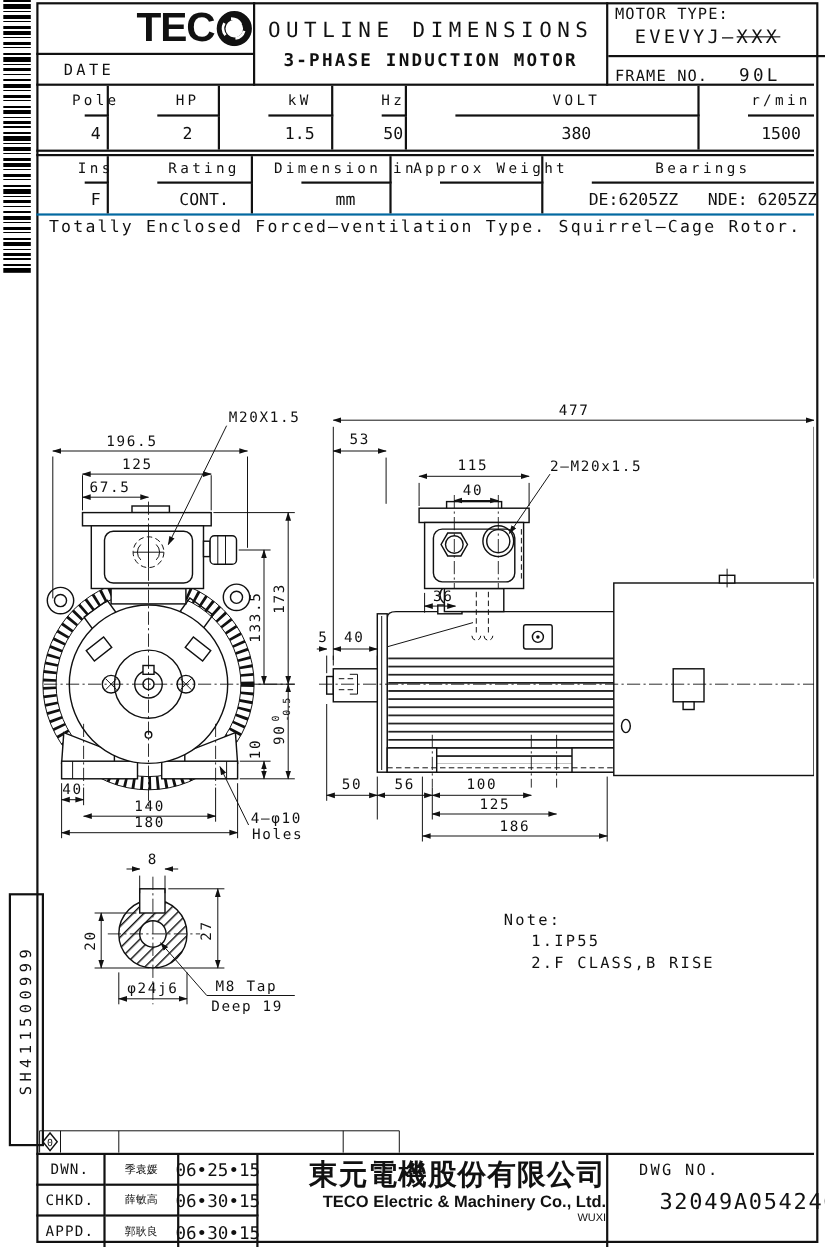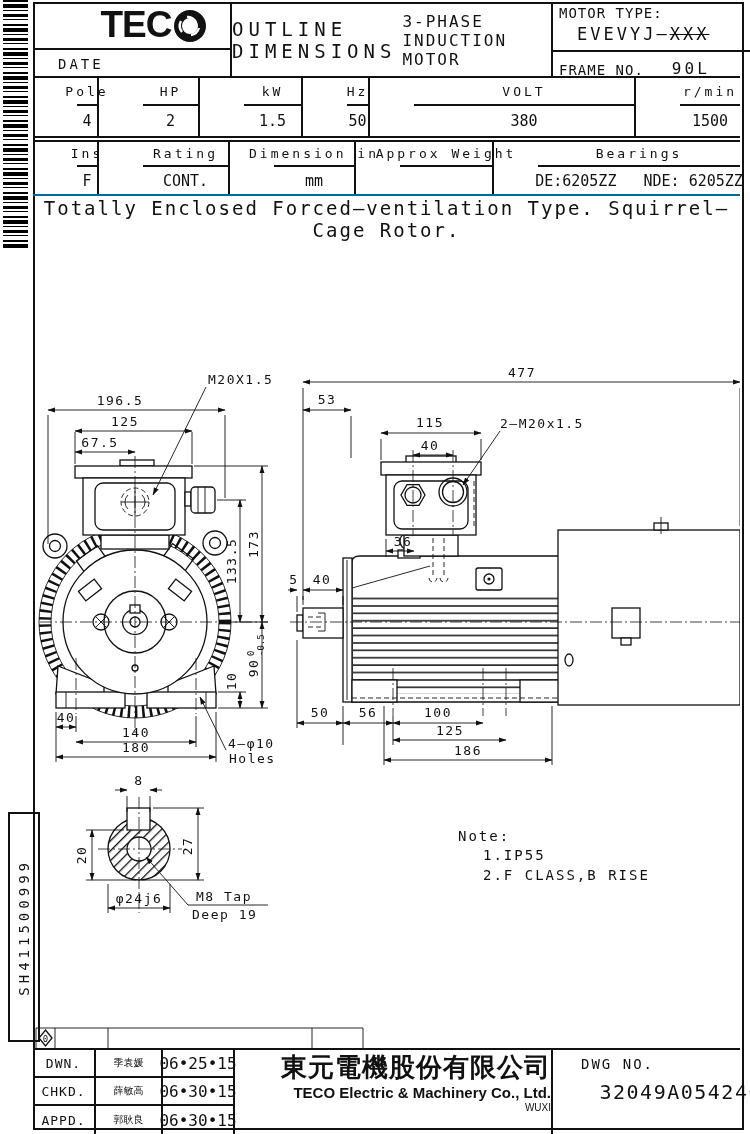--- a/index.html
+++ b/index.html
@@ -9,28 +9,28 @@
   .frame{position:absolute;left:33px;top:2px;width:707px;height:1124px;border:2px solid #111;}
   
   .barcode{position:absolute;left:3px;top:0;width:25px;height:248px;
     background:repeating-linear-gradient(180deg,#000 0 2px,#fff 2px 4px,#000 4px 8px,#fff 8px 10px,#000 10px 11px,#fff 11px 14px,#000 14px 17px,#fff 17px 19px,#000 19px 20px,#fff 20px 24px);}
   .serialbox{position:absolute;left:8px;top:812px;width:28px;height:226px;border:2px solid #111;
     display:flex;align-items:center;justify-content:center;background:#fff;}
   .serialbox span{writing-mode:vertical-rl;transform:rotate(180deg);font-size:14px;letter-spacing:4px;}
   
   .hcell{position:absolute;top:2px;height:76px;box-sizing:border-box;}
   .hc1{left:33px;width:199px;border-right:2px solid #111;}
-  .hc1 .logo{height:46px;display:flex;align-items:center;justify-content:center;gap:1px;margin-left:44px;}
+  .hc1 .logo{height:46px;display:flex;align-items:center;justify-content:flex-end;gap:1px;margin-left:44px;}
   .logo-t{font-family:"Liberation Sans","DejaVu Sans",sans-serif;font-weight:bold;font-size:37px;letter-spacing:-1px;}
   .hc1 .daterow{height:28px;border-top:2px solid #111;display:flex;align-items:center;
     padding-left:25px;font-size:14px;letter-spacing:3px;}
-  .hc2{left:232px;width:321px;border-right:2px solid #111;display:flex;flex-direction:row;
+  .hc2{left:232px;width:321px;border-right:2px solid #111;display:flex;flex-direction:column;
     align-items:center;justify-content:center;gap:6px;}
   .hc2 .l1{font-size:19px;letter-spacing:5px;}
-  .hc2 .l2{font-size:16px;letter-spacing:2px;}
+  .hc2 .l2{font-size:16px;letter-spacing:2px;font-weight:bold;}
   .hc3a{left:553px;top:2px;width:191px;height:48px;position:absolute;box-sizing:border-box;
     font-size:14px;letter-spacing:1px;padding:3px 0 0 6px;}
   .hc3a .mtv{font-size:17px;letter-spacing:3px;margin:3px 0 0 18px;}
   .xxx{text-decoration:line-through;}
   .hc3b{left:553px;top:50px;width:220px;height:28px;position:absolute;box-sizing:border-box;
     border-top:2px solid #111;display:flex;align-items:flex-end;font-size:14px;letter-spacing:1px;padding-left:6px;}
   .hc3b .fv{font-size:16px;letter-spacing:3px;margin-left:28px;}
   .hline{position:absolute;left:33px;top:76px;width:707px;height:0;border-top:2px solid #111;}
   
   .t1{position:absolute;left:33px;top:78px;width:707px;display:grid;
@@ -38,21 +38,21 @@
       border-bottom:2px solid #111;}
   .t2{position:absolute;left:33px;top:140px;width:707px;display:grid;
       grid-template-columns:66px 131px 126px 138px 246px;grid-template-rows:25px 27px;
       border-top:2px solid #111;border-bottom:2px solid #0369a1;}
   .c{border-right:2px solid #111;display:flex;align-items:center;justify-content:center;
      font-size:15px;white-space:pre;margin-left:44px;}
   .c.h{border-bottom:2px solid #111;font-size:13px;letter-spacing:3px;}
   .t1 .c:nth-child(6n){border-right:none;}
   .t2 .c:nth-child(5n){border-right:none;}
   .desc{position:absolute;left:33px;top:197px;width:707px;text-align:center;
-        font-size:19px;letter-spacing:2px;}
+        font-size:15px;letter-spacing:2px;}
   
   svg text{font-family:"DejaVu Sans Mono","Liberation Mono",monospace;fill:#111;}
   .dt{font-size:13px;letter-spacing:1.5px;}
   .nt{font-size:14px;letter-spacing:2px;}
   .ol{stroke:#111;stroke-width:1.3;fill:none;}
   .olw{stroke:#111;stroke-width:1.3;fill:#fff;}
   .thin{stroke:#111;stroke-width:0.9;fill:none;}
   .dl{stroke:#111;stroke-width:0.9;fill:none;}
   .cl{stroke:#111;stroke-width:0.8;fill:none;stroke-dasharray:12 3 2 3;}
   .dash{stroke:#111;stroke-width:0.9;fill:none;stroke-dasharray:5 3;}

